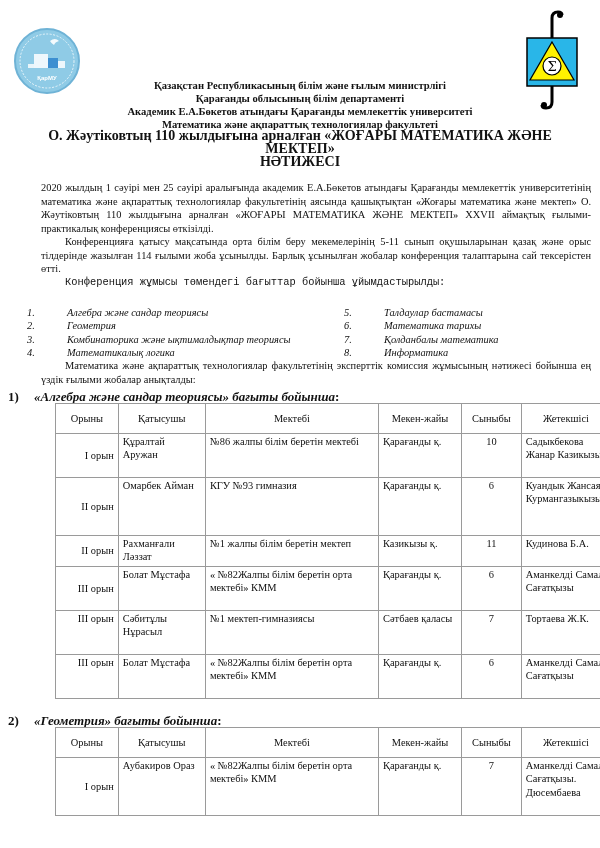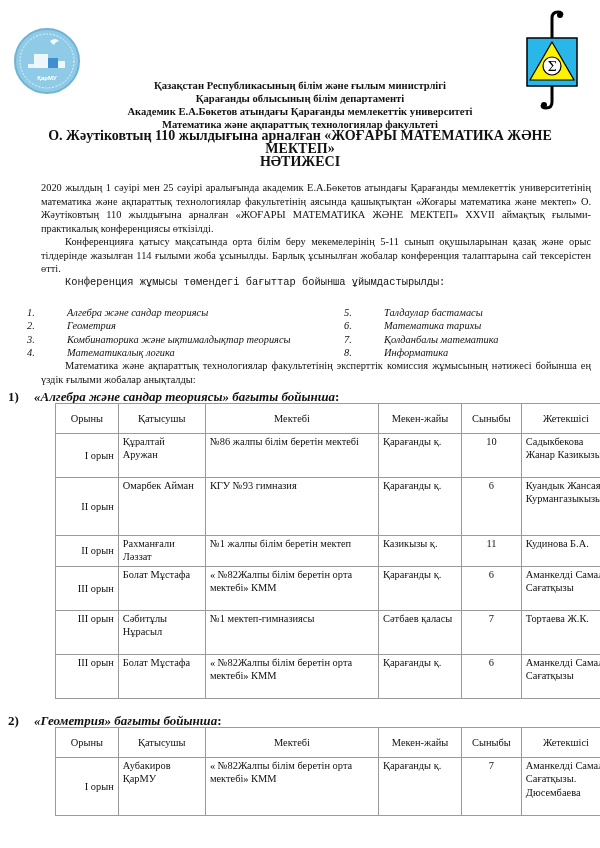--- a/index.html
+++ b/index.html
@@ -223,20 +223,20 @@
       <th>Қатысушы</th>
       <th>Мектебі</th>
       <th>Мекен-жайы</th>
       <th>Сыныбы</th>
       <th>Жетекшісі</th>
     </tr>
   </thead>
   <tbody>
     <tr style="height:58px">
       <td class="place">I орын</td>
-      <td>Аубакиров ҚарМУ</td>
+      <td>Аубакиров Ораз</td>
       <td>« №82Жалпы білім беретін орта мектебі» КММ</td>
       <td>Қарағанды қ.</td>
       <td class="grade">7</td>
       <td>Аманкелді Самал Сағатқызы. Дюсембаева</td>
     </tr>
   </tbody>
 </table>
 
 </body></html>

